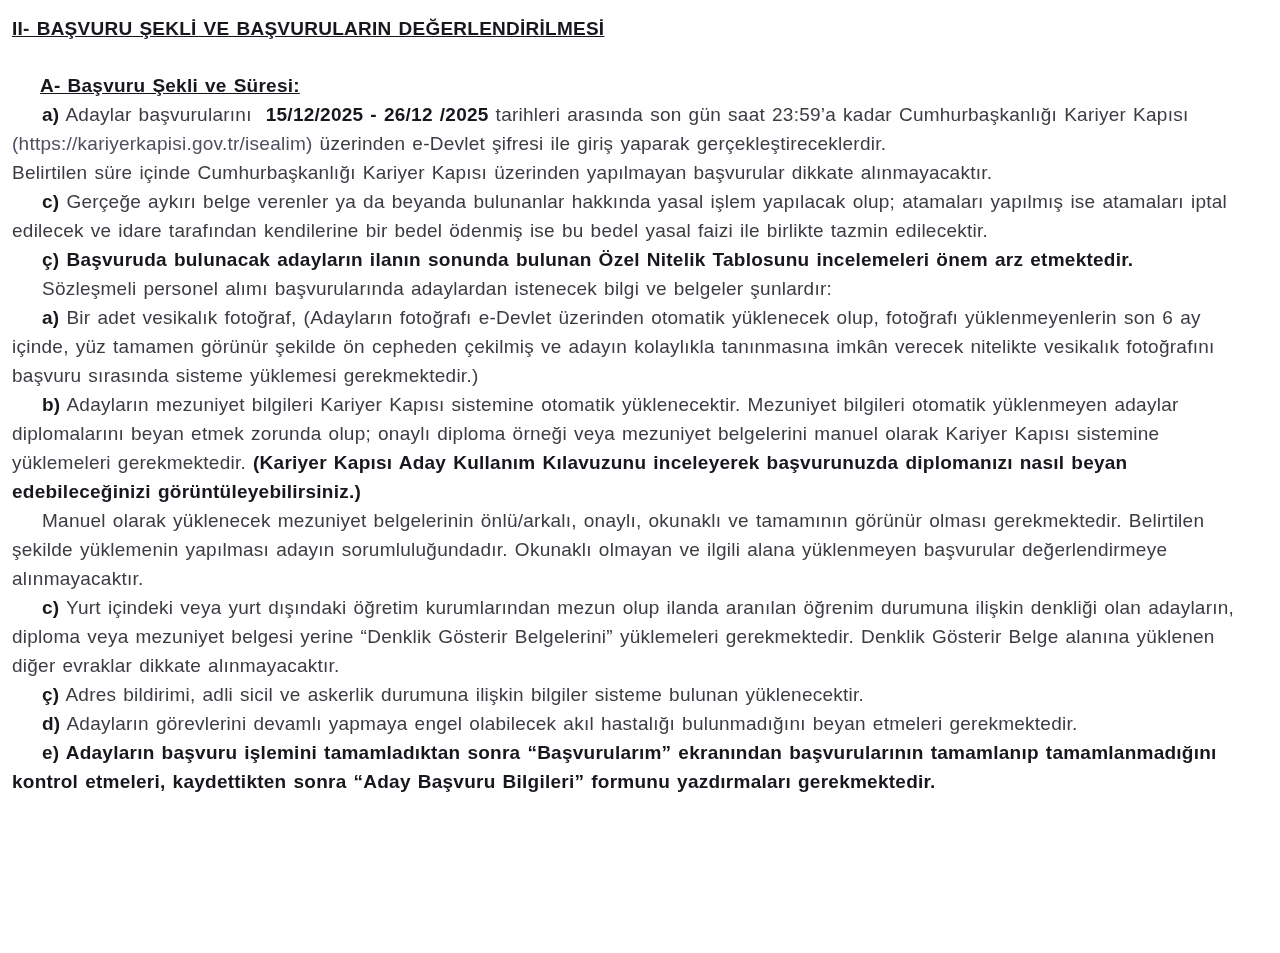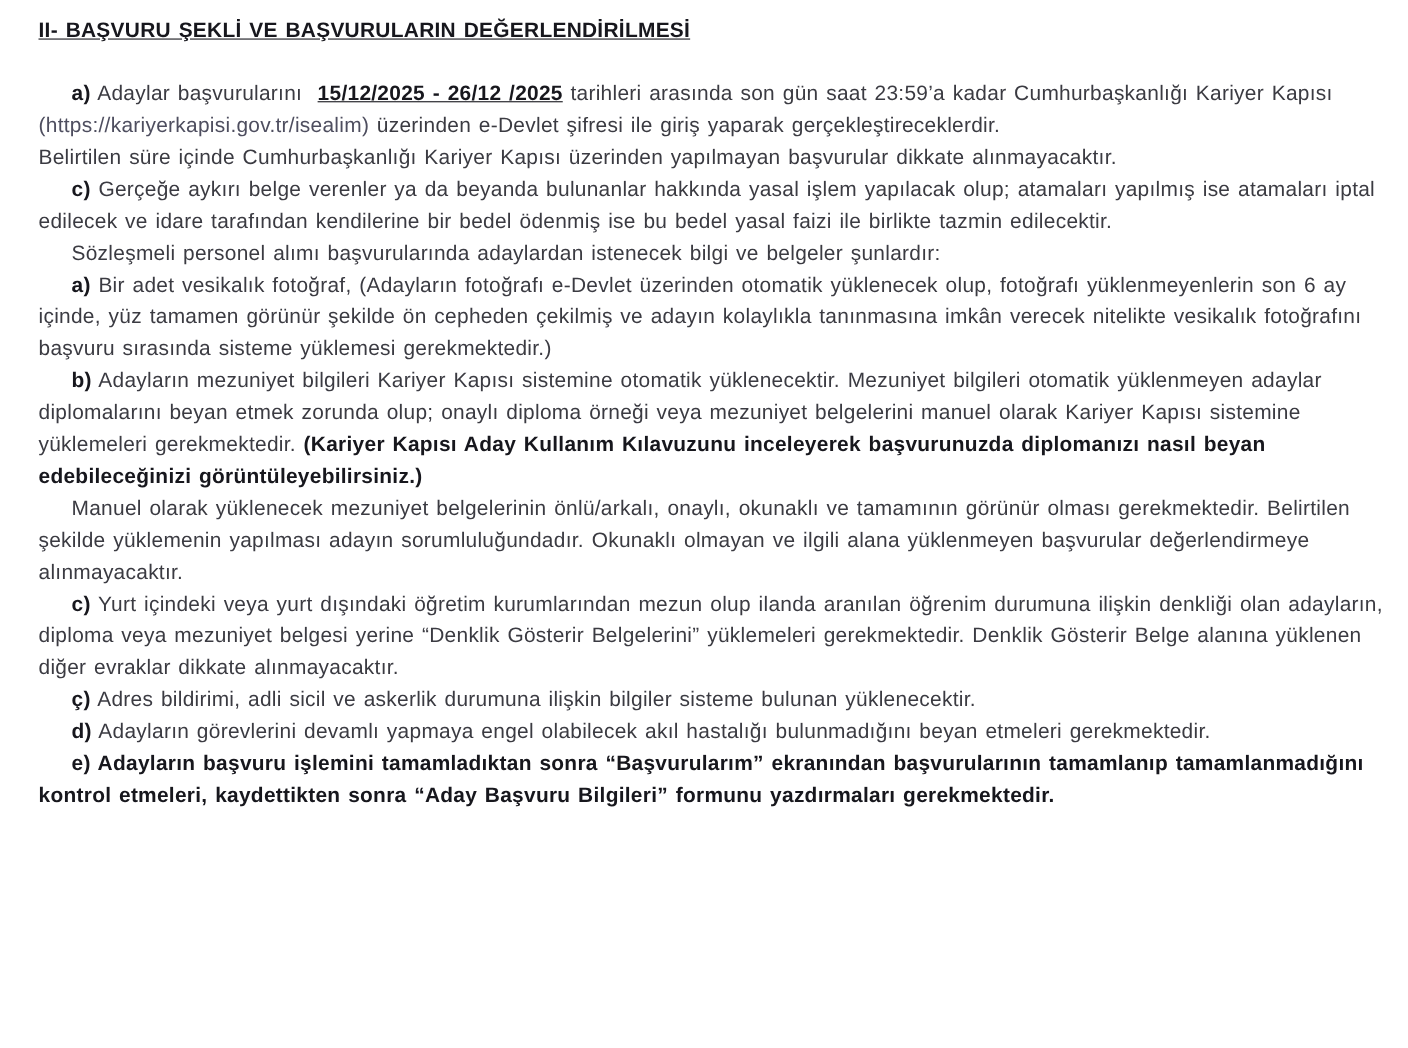--- a/index.html
+++ b/index.html
@@ -15,21 +15,21 @@
     min-height:953px;
     background:var(--bg);
     font-family:"Liberation Sans","DejaVu Sans",sans-serif;
     font-size:19px;
     line-height:29px;
     letter-spacing:0.25px;
     word-spacing:1.5px;
     color:var(--text-color);
   }
   .doc{
-    padding:10px 22px 24px 35px;
+    padding:10px 22px 24px 12px;
   }
   .doc-title{
     font-weight:bold;
     text-decoration:underline;
     color:var(--bold-color);
     margin:4px 0 28px 0;
   }
   .section-heading{
     font-weight:bold;
     text-decoration:underline;
@@ -46,38 +46,39 @@
   .seg-normal{
     color:var(--text-color);
     margin-top:36px;
   }
   .seg-bold{
     font-weight:bold;
     color:var(--bold-color);
   }
   .seg-bold-underline{
     font-weight:bold;
-    text-decoration:underline;
     color:var(--bold-color);
   }
   .seg-link{
     color:var(--link-color);
     cursor:pointer;
     text-align:center;
   }
 </style>
 </head>
 <body>
 
 <div class="doc">
   <div class="doc-title">II- BAŞVURU ŞEKLİ VE BAŞVURULARIN DEĞERLENDİRİLMESİ</div>
   <div id="doc-sections">
+      <div class="section-heading">A- Başvuru Şekli ve Süresi: </div>
       <div class="para indent"><span class="seg-bold">a)</span><span class="seg-normal"> Adaylar başvurularını &nbsp;</span><span class="seg-bold-underline">15/12/2025 - 26/12 /2025</span><span class="seg-normal"> tarihleri arasında son gün saat 23:59’a kadar Cumhurbaşkanlığı Kariyer Kapısı </span><span class="seg-link">(https://kariyerkapisi.gov.tr/isealim)</span><span class="seg-normal"> üzerinden e-Devlet şifresi ile giriş yaparak gerçekleştireceklerdir.</span></div>
       <div class="para"><span class="seg-normal">Belirtilen süre içinde Cumhurbaşkanlığı Kariyer Kapısı üzerinden yapılmayan başvurular dikkate alınmayacaktır.</span></div>
       <div class="para indent"><span class="seg-bold">c)</span><span class="seg-normal"> Gerçeğe aykırı belge verenler ya da beyanda bulunanlar hakkında yasal işlem yapılacak olup; atamaları yapılmış ise atamaları iptal edilecek ve idare tarafından kendilerine bir bedel ödenmiş ise bu bedel yasal faizi ile birlikte tazmin edilecektir.</span></div>
+      <div class="para indent"><span class="seg-bold">ç) Başvuruda bulunacak adayların ilanın sonunda bulunan Özel Nitelik Tablosunu incelemeleri önem arz etmektedir.</span></div>
       <div class="para indent"><span class="seg-normal">Sözleşmeli personel alımı başvurularında adaylardan istenecek bilgi ve belgeler şunlardır:</span></div>
       <div class="para indent"><span class="seg-bold">a)</span><span class="seg-normal"> Bir adet vesikalık fotoğraf, (Adayların fotoğrafı e-Devlet üzerinden otomatik yüklenecek olup, fotoğrafı yüklenmeyenlerin son 6 ay içinde, yüz tamamen görünür şekilde ön cepheden çekilmiş ve adayın kolaylıkla tanınmasına imkân verecek nitelikte vesikalık fotoğrafını başvuru sırasında sisteme yüklemesi gerekmektedir.)</span></div>
       <div class="para indent"><span class="seg-bold">b)</span><span class="seg-normal"> Adayların mezuniyet bilgileri Kariyer Kapısı sistemine otomatik yüklenecektir. Mezuniyet bilgileri otomatik yüklenmeyen adaylar diplomalarını beyan etmek zorunda olup; onaylı diploma örneği veya mezuniyet belgelerini manuel olarak Kariyer Kapısı sistemine yüklemeleri gerekmektedir. </span><span class="seg-bold">(Kariyer Kapısı Aday Kullanım Kılavuzunu inceleyerek başvurunuzda diplomanızı nasıl beyan edebileceğinizi görüntüleyebilirsiniz.)</span></div>
       <div class="para indent"><span class="seg-normal">Manuel olarak yüklenecek mezuniyet belgelerinin önlü/arkalı, onaylı, okunaklı ve tamamının görünür olması gerekmektedir. Belirtilen şekilde yüklemenin yapılması adayın sorumluluğundadır. Okunaklı olmayan ve ilgili alana yüklenmeyen başvurular değerlendirmeye alınmayacaktır.</span></div>
       <div class="para indent"><span class="seg-bold">c)</span><span class="seg-normal"> Yurt içindeki veya yurt dışındaki öğretim kurumlarından mezun olup ilanda aranılan öğrenim durumuna ilişkin denkliği olan adayların, diploma veya mezuniyet belgesi yerine “Denklik Gösterir Belgelerini” yüklemeleri gerekmektedir. Denklik Gösterir Belge alanına yüklenen diğer evraklar dikkate alınmayacaktır.</span></div>
       <div class="para indent"><span class="seg-bold">ç)</span><span class="seg-normal"> Adres bildirimi, adli sicil ve askerlik durumuna ilişkin bilgiler sisteme bulunan yüklenecektir.</span></div>
       <div class="para indent"><span class="seg-bold">d)</span><span class="seg-normal"> Adayların görevlerini devamlı yapmaya engel olabilecek akıl hastalığı bulunmadığını beyan etmeleri gerekmektedir.</span></div>
       <div class="para indent"><span class="seg-bold">e) Adayların başvuru işlemini tamamladıktan sonra “Başvurularım” ekranından başvurularının tamamlanıp tamamlanmadığını kontrol etmeleri, kaydettikten sonra “Aday Başvuru Bilgileri” formunu yazdırmaları gerekmektedir.</span></div>
     </div>
 </div>

